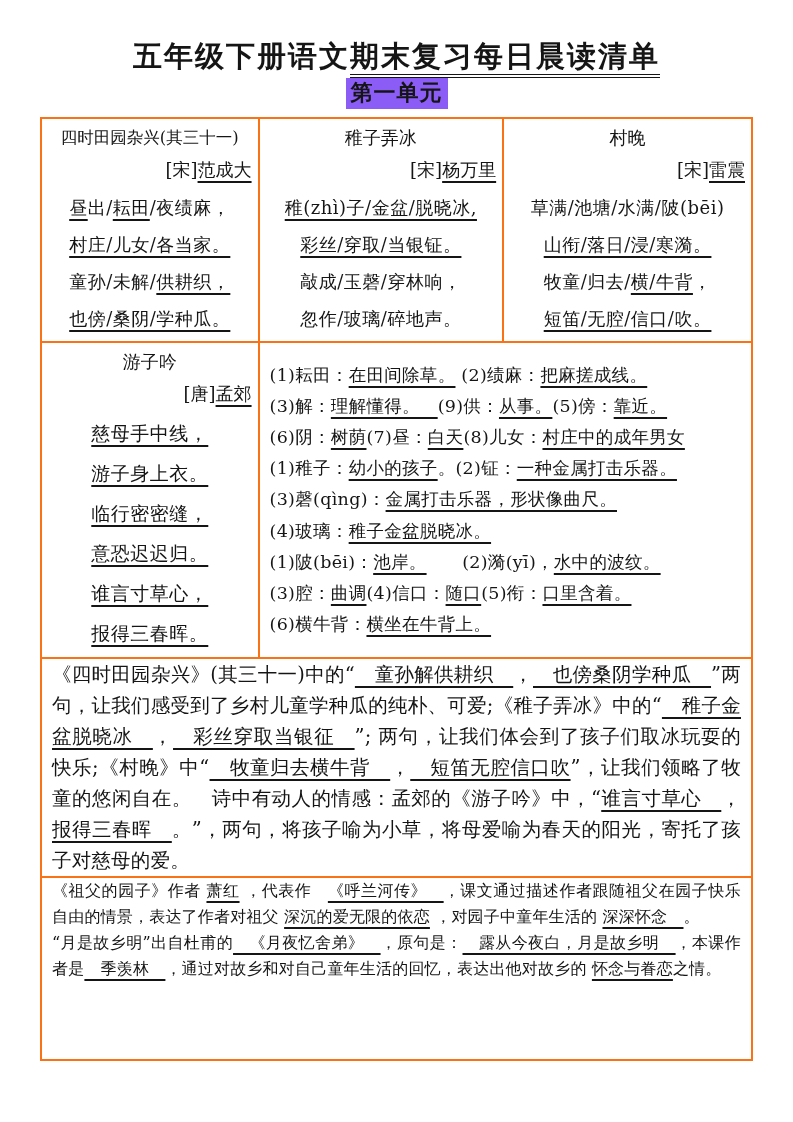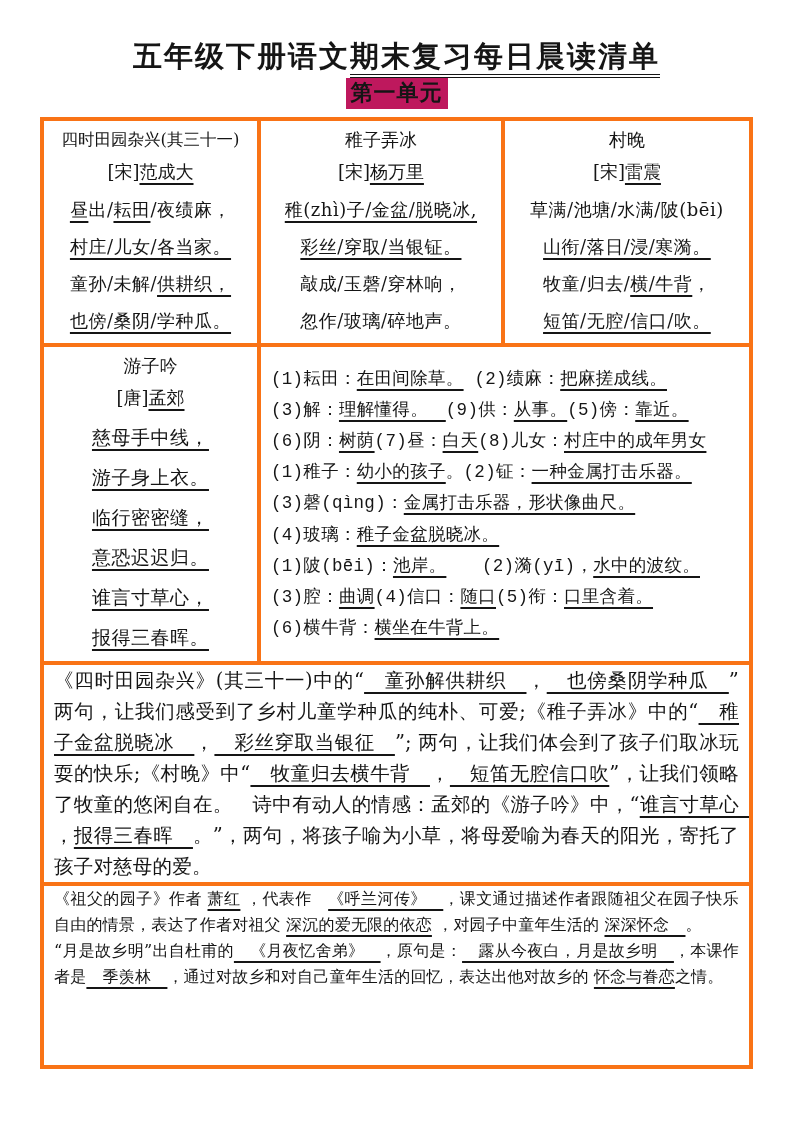--- a/index.html
+++ b/index.html
@@ -28,54 +28,54 @@
     font-weight:700;
     letter-spacing:1px;
     padding:0 5px 1px 5px;
   }
   table.grid {
     width:100%;
     border-collapse:collapse;
     table-layout:fixed;
   }
   td {
-    border:4px solid #f97316;
+    border:2px solid #f97316;
     vertical-align:middle;
     padding:4px 6px;
     overflow:hidden;
   }
   .u  { text-decoration:underline; text-underline-offset:5px; text-decoration-thickness:1.5px; }
   .du { text-decoration:none; }
   tr.r1 { height:190px; }
   tr.r2 { height:290px; }
   tr.r3 { height:219px; }
   tr.r4 { height:66px;  }
   tr.r5 { height:183px; }
   .poem { text-align:center; }
   .pt   { font-size:18px; line-height:30px; margin-bottom:2px; white-space:nowrap; }
   .pt-sm{ font-size:16.5px; }
-  .pa   { font-size:18px; line-height:30px; margin-bottom:4px; white-space:nowrap; }
+  .pa   { font-size:18px; line-height:30px; margin-bottom:4px; white-space:nowrap;text-align:right; }
   .pl   { font-size:18px; line-height:37px; white-space:nowrap; letter-spacing:0.5px; }
   .r2 .pl { line-height:40px; font-size:19px; }
-  .notes { padding:4px 10px; vertical-align:middle;font-family:Liberation Mono, monospace; }
+  .notes { padding:4px 10px; vertical-align:middle; }
   .nl   { font-size:17.5px; line-height:31.2px; white-space:nowrap; letter-spacing:0.3px; }
   .cell-flow { padding:0 10px; vertical-align:top; }
   .para { margin:0; font-size:19.5px; line-height:31px; letter-spacing:0.2px; text-align:justify; }
   .para-sm { margin:0; font-size:16px; line-height:26px; letter-spacing:0.2px; text-align:justify; }
   .ext  { font-size:19.5px; line-height:33px; white-space:nowrap; }
 </style>
 </head>
 <body>
 
 <div class="sheet">
 
   <h1 class="title"><span>五年级下册语文</span><span class="du">期末复习每日晨读清单</span></h1>
 
   <div class="unit-row">
-    <span class="unit" style="background: #be185d; font-family: Liberation Serif, serif;">第一单元</span>
+    <span class="unit" style="background: #8b5cf6; font-family: Liberation Serif, serif;">第一单元</span>
   </div>
 
   <table class="grid">
     <colgroup>
       <col style="width:30.6%">
       <col style="width:34.4%">
       <col style="width:35%">
     </colgroup>
 
     <tbody>

